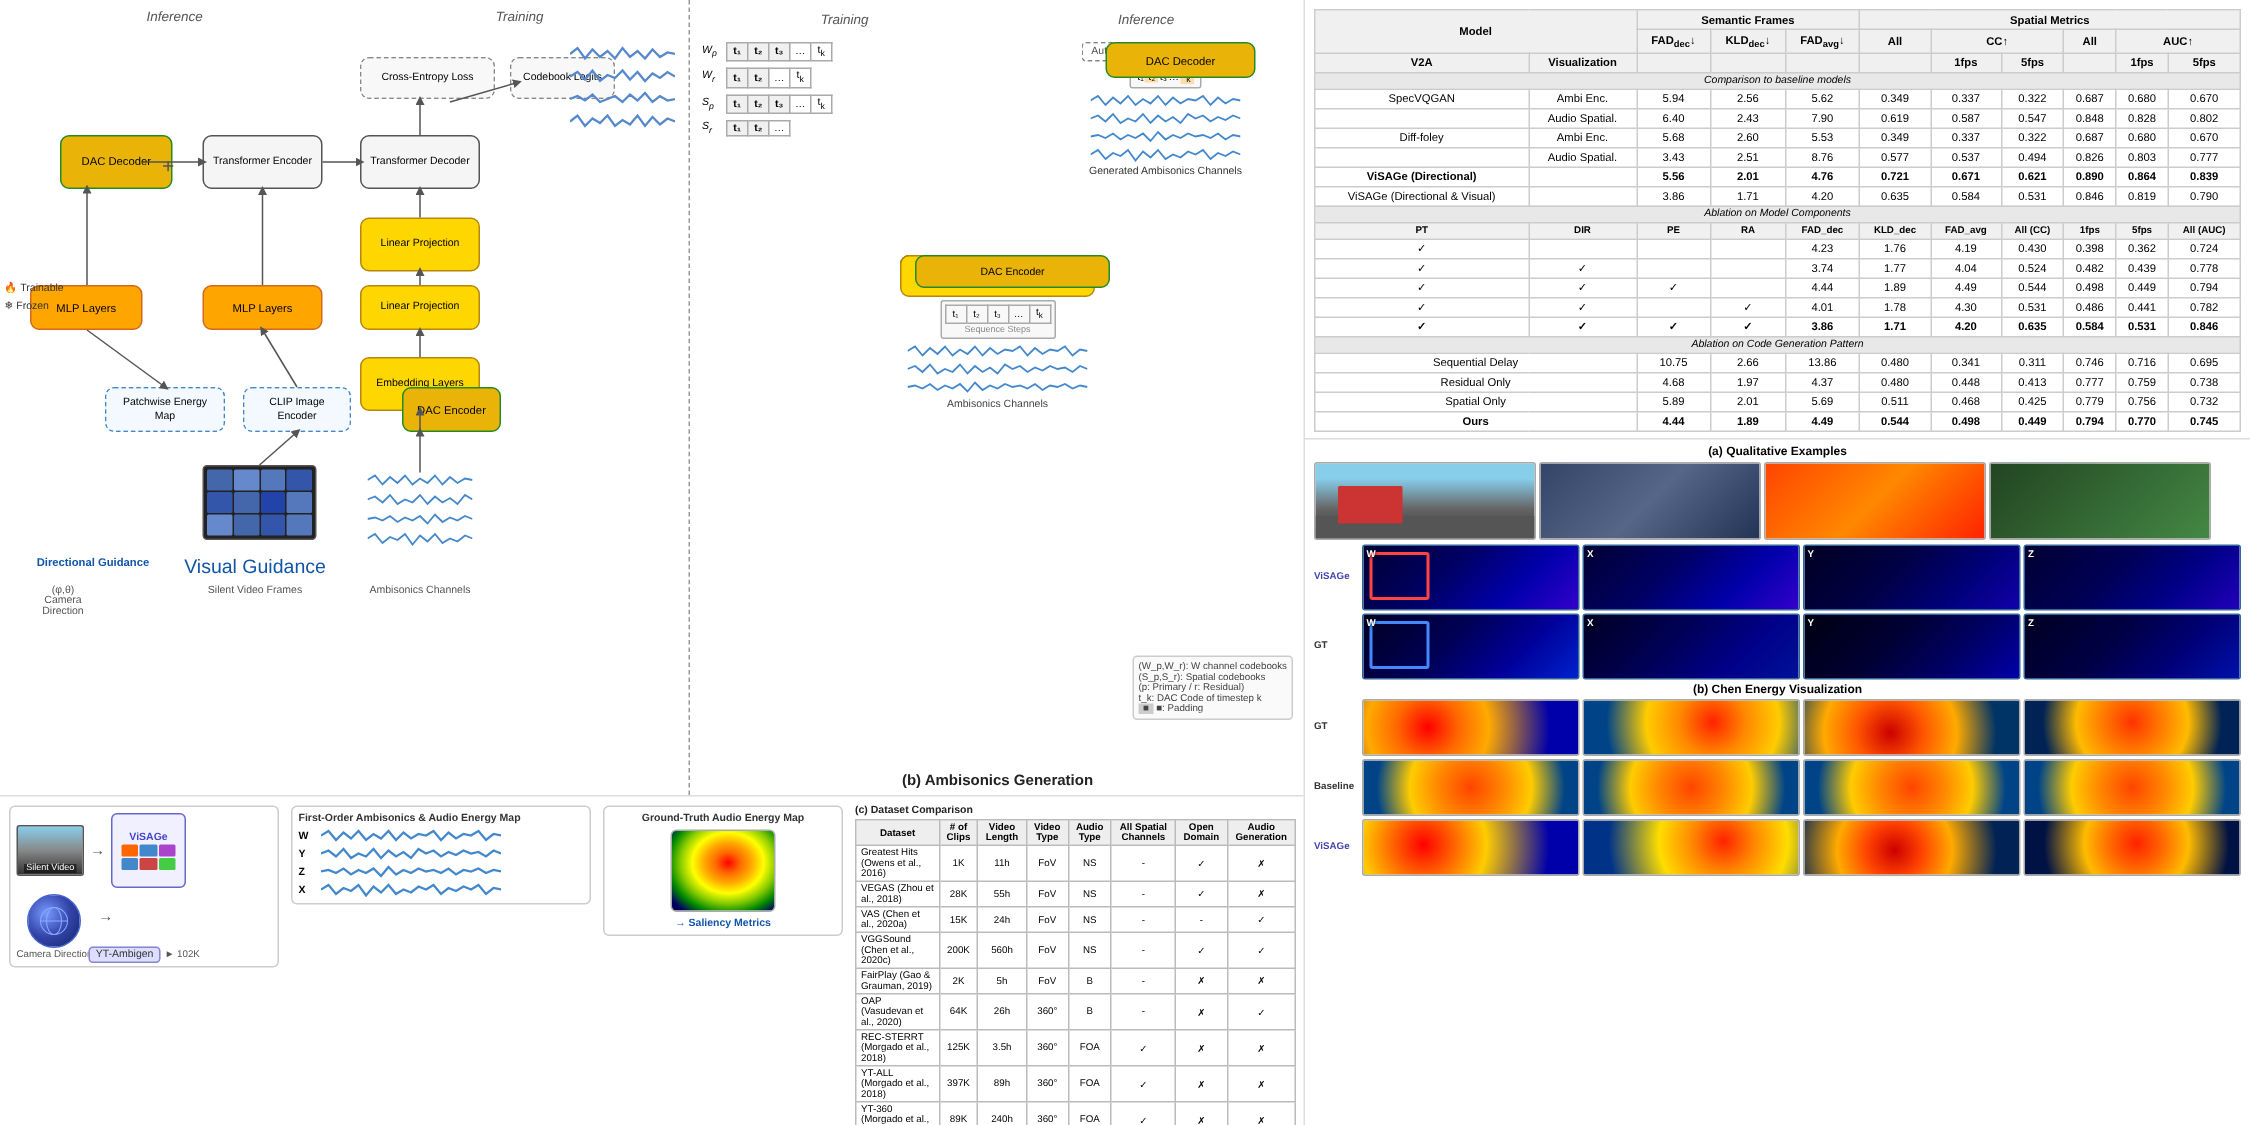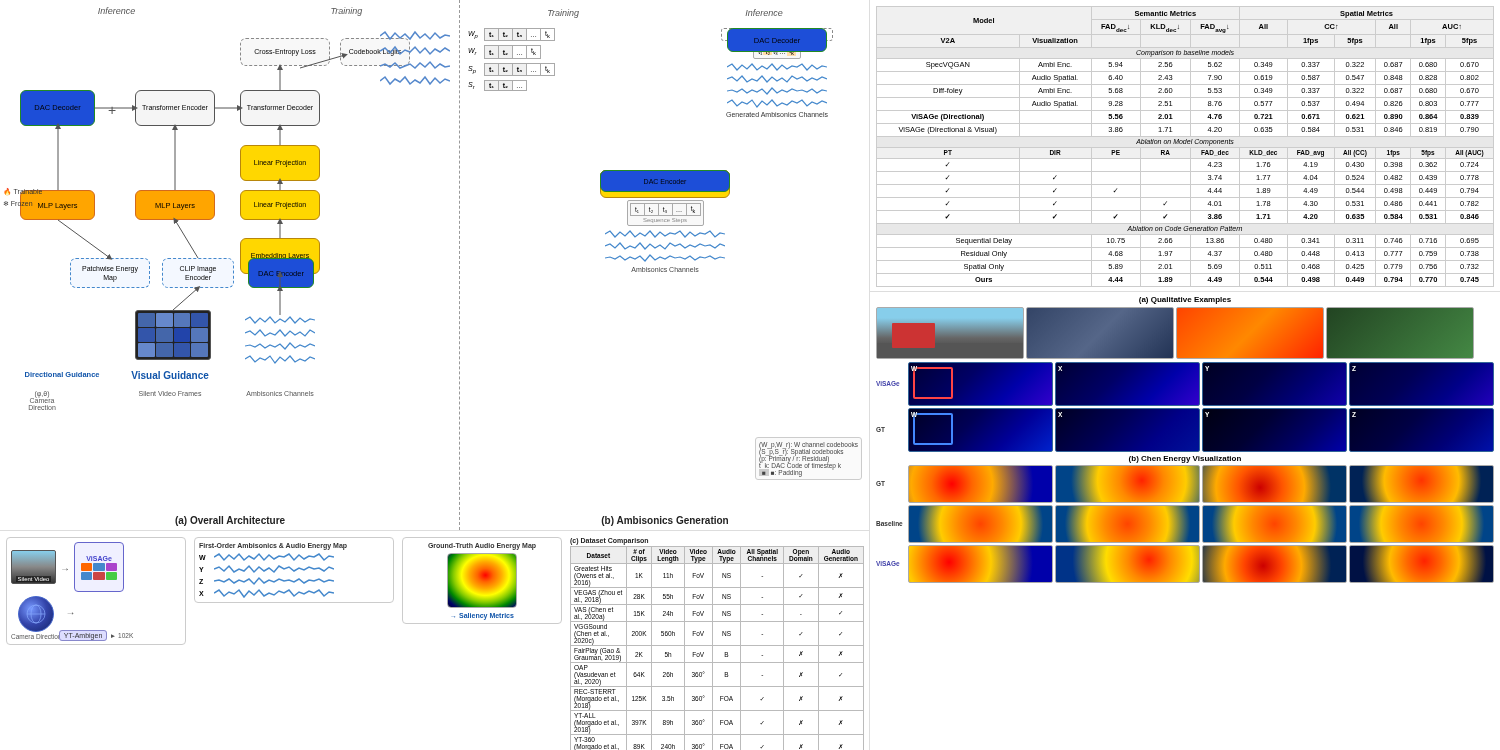--- a/index.html
+++ b/index.html
@@ -118,22 +118,23 @@
       border-radius: 6px;
       font-size: 7.5px;
       text-align: center;
       display: flex;
       align-items: center;
       justify-content: center;
       padding: 2px 4px;
     }
 
     .node-green {
-      background: #1d4ed8;
+      background: #eab308;
       border: 1.5px solid #228B22;
+      margin-left: 20px;
     }
     .node-yellow {
       background: #FFD700;
       border: 1.5px solid #B8860B;
     }
     .node-orange {
       background: #FFA500;
       border: 1.5px solid #D2691E;
     }
     .node-blue-dash {
@@ -309,38 +310,37 @@
               </svg>
             <svg width="70" height="10">
                 <polyline points="0,5 5,2 10,8 15,4 20,6 25,2 30,9 35,3 40,7 45,2 50,8 55,5 60,7 65,3 70,5" fill="none" stroke="#4488cc" stroke-width="1.2"></polyline>
               </svg>
           </div>
 
           <div style="position:absolute; top:370px; left:12px; font-size:7.5px; text-align:center; color:#1155aa; font-weight:bold; width:100px;">
             <div>Directional
 Guidance</div>
           </div>
-          <div style="position:absolute; top:370px; left:120px; font-size:10px; text-align:center; color:#1155aa; font-weight:bold; width:100px;">
+          <div style="position:absolute; top:370px; left:120px; font-size:13px; text-align:center; color:#1155aa; font-weight:normal; width:100px;">
             <div>Visual
 Guidance</div>
           </div>
 
           <div style="position:absolute; top:390px; left:12px; font-size:7px; text-align:center; color:#555; width:60px;">
             <div>(φ,θ)</div>
               <div>Camera</div>
               <div>Direction</div>
           </div>
 
           <div style="position:absolute; top:390px; left:130px; font-size:7px; text-align:center; color:#555; width:80px;">Silent Video
 Frames</div>
 
           <div style="position:absolute; top:390px; left:240px; font-size:7px; text-align:center; color:#555; width:80px;">Ambisonics
 Channels</div>
 
-          <div style="position:absolute; bottom:4px; left:0; right:0; text-align:center; font-size:10px; font-weight:bold; color:#222;">(a) Overall Architecture</div>
 
           <svg style="position:absolute;top:0;left:0;pointer-events:none;" width="460" height="530">
 
             <defs>
               <marker id="arrowA" markerWidth="6" markerHeight="6" refX="3" refY="3" orient="auto">
                 <path d="M0,0 L6,3 L0,6 Z" fill="#555"></path>
               </marker>
             </defs>
 
             <line x1="95" y1="108" x2="135" y2="108" stroke="#555" stroke-width="1" marker-end="url(#arrowA)"></line>
@@ -731,21 +731,21 @@
     </div>
   </div>
 
   <div class="right-panel">
 
     <div class="metrics-table-container">
       <table class="metrics">
         <thead>
           <tr>
             <th colspan="2" rowspan="2">Model</th>
-            <th colspan="3">Semantic Metrics</th>
+            <th colspan="3">Semantic Frames</th>
             <th colspan="6">Spatial Metrics</th>
           </tr>
           <tr>
             <th>FAD<sub>dec</sub>↓</th>
             <th>KLD<sub>dec</sub>↓</th>
             <th>FAD<sub>avg</sub>↓</th>
             <th>All</th>
             <th colspan="2">CC↑</th>
             <th>All</th>
             <th colspan="2">AUC↑</th>
@@ -803,21 +803,21 @@
               <td>0.349</td>
               <td>0.337</td>
               <td>0.322</td>
               <td>0.687</td>
               <td>0.680</td>
               <td>0.670</td>
             </tr>
             <tr>
               <td></td>
               <td>Audio Spatial.</td>
-              <td>9.28</td>
+              <td>3.43</td>
               <td>2.51</td>
               <td>8.76</td>
               <td>0.577</td>
               <td>0.537</td>
               <td>0.494</td>
               <td>0.826</td>
               <td>0.803</td>
               <td>0.777</td>
             </tr>
             <tr style="font-weight: bold;">

